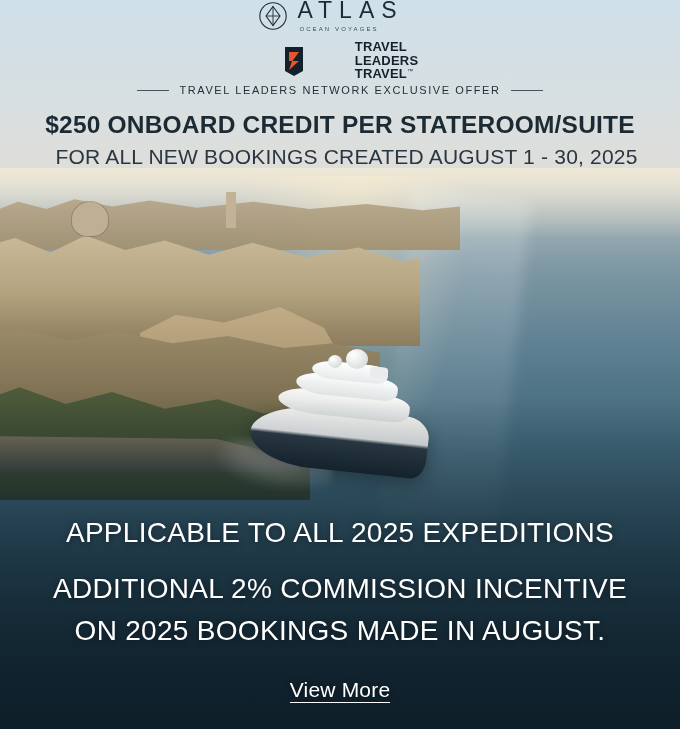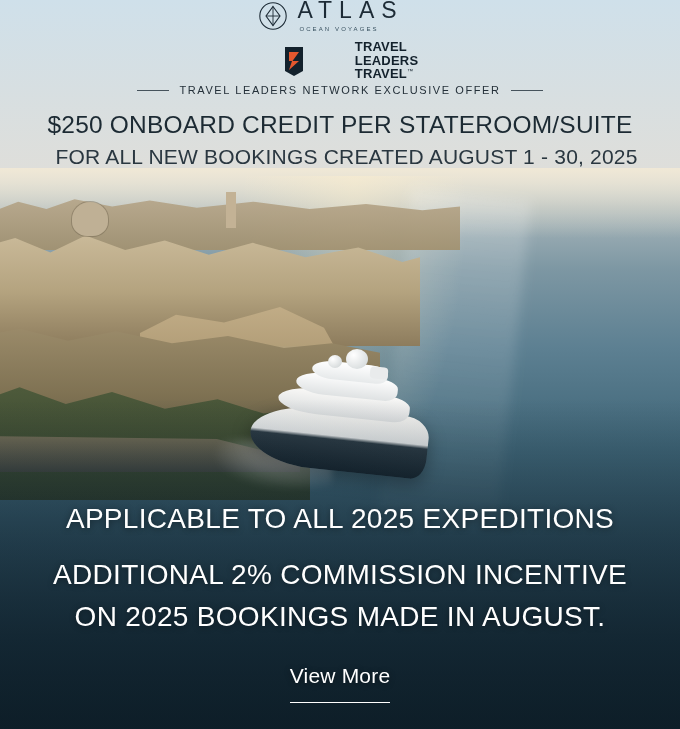--- a/index.html
+++ b/index.html
@@ -122,21 +122,21 @@
   }
 
   
   .headline {
     margin-top: 14px;
     text-align: center;
     color: #1c2a33;
   }
   .headline .line1 {
     font-size: 24.5px;
-    font-weight: 400;
+    font-weight: 700;
     letter-spacing: 0.2px;
     line-height: 1.2;
   }
   .headline .line2 {
     font-size: 21px;
     font-weight: 400;
     letter-spacing: 0.2px;
     line-height: 1.35;
     margin-top: 4px;
     color: #2a3740;
@@ -356,21 +356,21 @@
     line-height: 1.5;
   }
   .bc-line.first { margin-bottom: 14px; }
   .cta {
     display: inline-block;
     margin-top: 26px;
     font-size: 21px;
     color: #ffffff;
     text-decoration: none;
     border-bottom: 1.5px solid #ffffff;
-    padding-bottom: 14px;
+    padding-bottom: 0;
     letter-spacing: 0.2px;
     cursor: pointer;
   }
 </style>
 </head>
 <body>
 
 <div class="ad">
 
   <div class="header">

